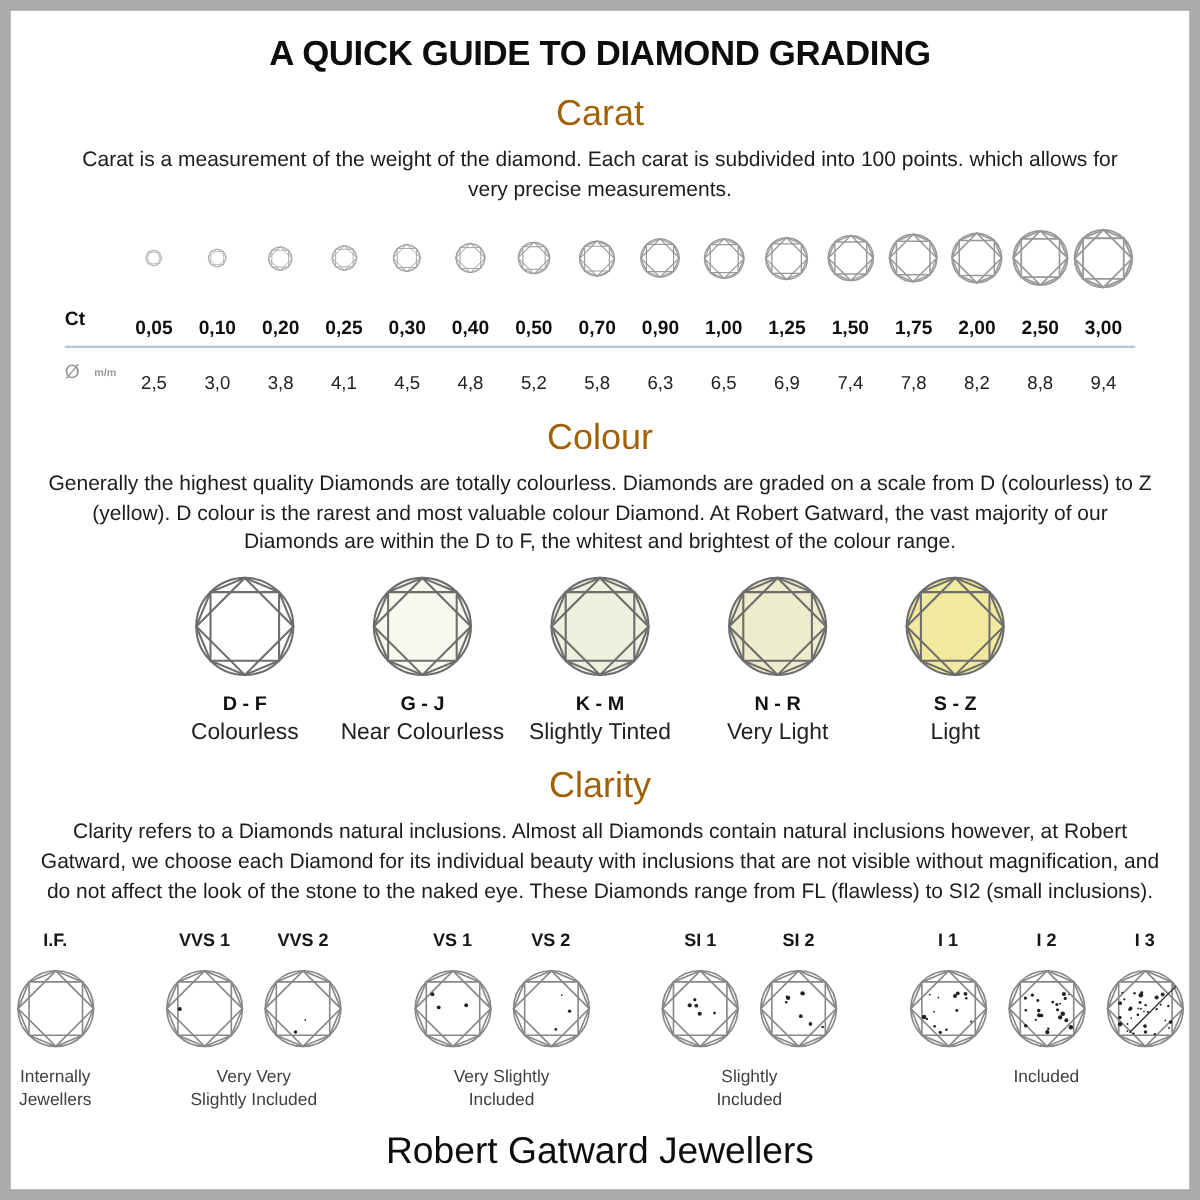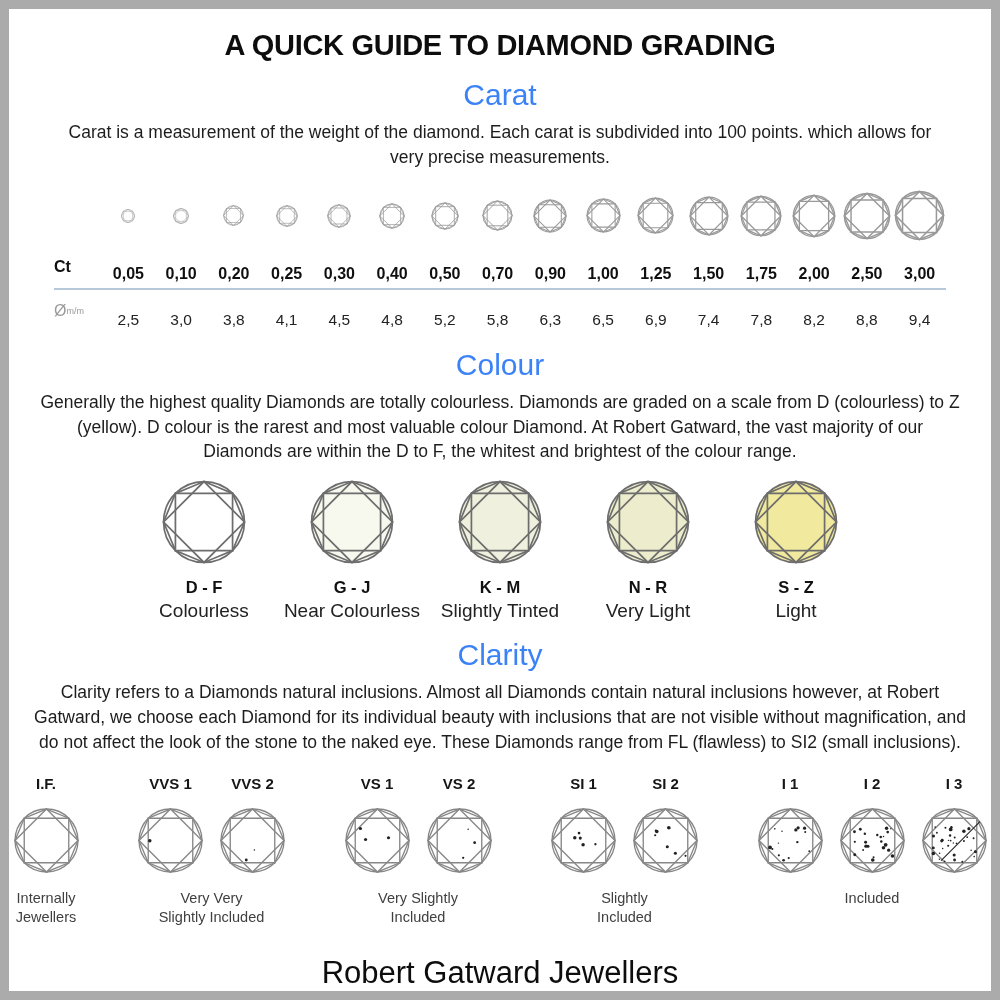--- a/index.html
+++ b/index.html
@@ -1,31 +1,31 @@
 <!DOCTYPE html>
 <html><head>
 <meta charset="utf-8">
 <style>
   html,body{margin:0;padding:0;background:#e8e8e8;}
   body{font-family:"Liberation Sans", sans-serif; color:#1c1c1c;}
   .page{width:1000px;height:1000px;background:#ababab;padding:9px;box-sizing:border-box;margin:0 auto;}
   .inner{background:#ffffff;width:100%;height:100%;box-sizing:border-box;display:flex;flex-direction:column;align-items:center;padding-top:12px;overflow:hidden;}
   h1.title{font-size:29px;font-weight:bold;letter-spacing:-0.3px;margin:8px 0 0;color:#0d0d0d;text-align:center;}
-  h2.section{font-size:30px;font-weight:400;margin:16px 0 8px;color:#3b82f6;text-align:center;}
+  h2.section{font-size:30px;font-weight:400;margin:16px 0 8px;color:#a16207;text-align:center;}
   p.body{font-size:17.5px;line-height:1.42;text-align:center;margin:0 auto;color:#1d1d1d;}
   p.carat-body{max-width:880px;}
   p.colour-body{max-width:925px;}
   p.clarity-body{max-width:935px;}
 
   
   .carat-table{width:892px;margin:10px auto 0;}
   .t-row{display:flex;align-items:center;}
   .t-label{width:48px;flex:0 0 48px;font-weight:bold;font-size:16px;color:#111;}
   .t-label .sym{color:#9a9a9a;font-weight:normal;font-size:16px;}
-  .t-label .unit{color:#9a9a9a;font-weight:normal;font-size:9px;vertical-align:2px;}
+  .t-label .unit{color:#9a9a9a;font-weight:bold;font-size:9px;vertical-align:2px;margin-left:12px;}
   .cells{display:flex;flex:1;margin-top:16px;}
   .t-cell{flex:1;text-align:center;}
   .dia-row{height:60px;margin-bottom:6px;}
   .dia-row .t-cell{display:flex;align-items:center;justify-content:center;height:60px;}
   .ct-row .t-cell{font-weight:bold;font-size:16px;color:#0f0f0f;padding:3px 0 5px;}
   .carat-divider{border:none;border-top:2px solid #b7c8d8;margin:0;width:100%;}
   .mm-row .t-cell{font-size:15.5px;color:#222;padding:5px 0 3px;}
 
   
   .colour-row{display:flex;justify-content:center;margin-top:14px;}
@@ -36,21 +36,21 @@
 
   
   .clarity-row{display:flex;justify-content:space-between;align-items:flex-start;gap:24px;margin-top:20px;}
   .cl-group{text-align:center;}
   .stones{display:flex;gap:8px;justify-content:center;}
   .stone{width:74px;}
   .g-label{font-weight:bold;font-size:15px;color:#161616;height:20px;margin-bottom:12px;white-space:nowrap;}
   .stone .stone-wrap{height:68px;display:flex;align-items:center;justify-content:center;}
   .cl-cap{margin-top:14px;font-size:14.5px;line-height:1.32;color:#404040;}
 
-  .footer{margin-top:auto;font-size:31px;font-weight:400;color:#0d0d0d;text-align:center;}
+  .footer{margin-top:auto;margin-bottom:14px;font-size:31px;font-weight:400;color:#0d0d0d;text-align:center;}
 </style>
 </head>
 <body>
 
 <div class="page">
   <div class="inner">
 
     <h1 class="title">A QUICK GUIDE TO DIAMOND GRADING</h1>
 
     <section style="width:100%;">

